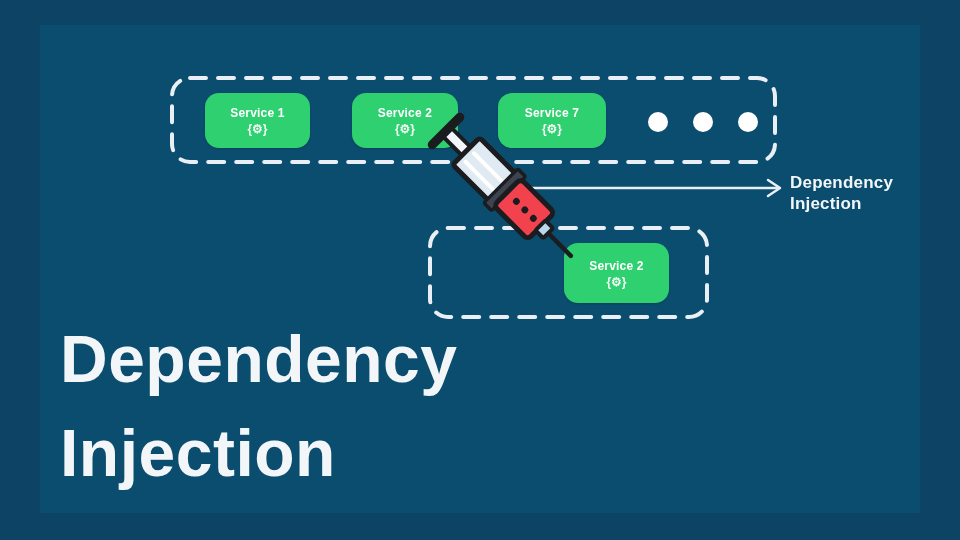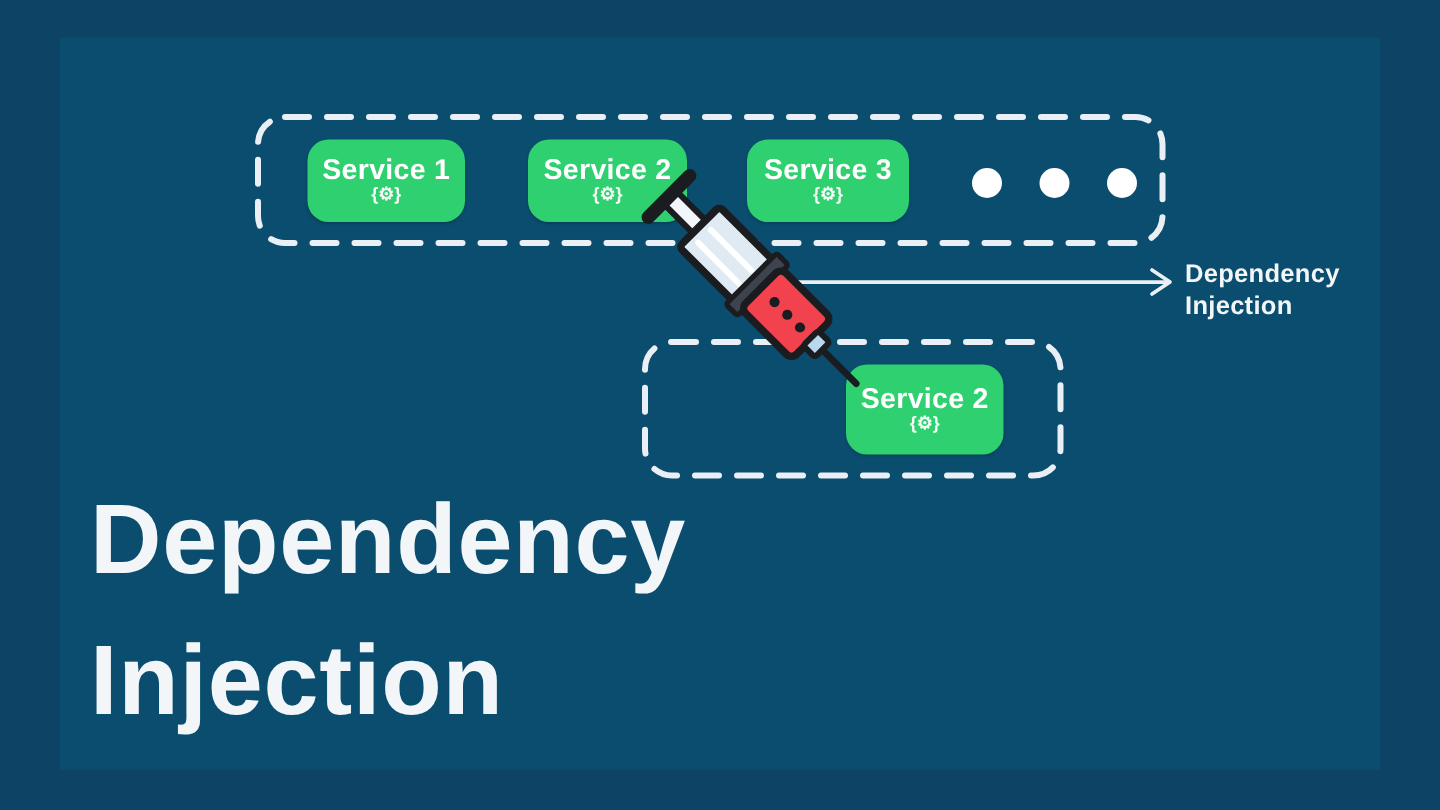--- a/index.html
+++ b/index.html
@@ -16,21 +16,21 @@
   .abs{position:absolute;}
   .dashed-box{z-index:10;}
   .chip{
     position:absolute;z-index:15;
     background:var(--chip-green,#2ed06f);
     border-radius:14px;
     display:flex;flex-direction:column;align-items:center;justify-content:center;
     color:#fff;text-align:center;
     box-shadow:0 1px 2px rgba(0,0,0,0.18);
   }
-  .chip .chip-label{font-size:19px;font-weight:700;line-height:17px;letter-spacing:.2px;}
+  .chip .chip-label{font-size:12px;font-weight:700;line-height:17px;letter-spacing:.2px;}
   .chip .chip-icon{font-size:12px;font-weight:700;line-height:14px;opacity:.95;}
   .dot{
     position:absolute;z-index:15;width:20px;height:20px;border-radius:50%;
     background:#ffffff;top:112px;
   }
   .arrow-layer{z-index:20;}
   .syringe-layer{z-index:30;}
   .di-label{
     position:absolute;left:790px;top:172px;z-index:20;
     color:var(--text-white,#f3f6f8);font-size:17px;font-weight:700;line-height:21px;
@@ -60,21 +60,21 @@
 
   <div class="chip" style="left:205px;top:93px;width:105px;height:55px;">
     <span class="chip-label">Service 1</span>
     <span class="chip-icon">{⚙}</span>
   </div>
   <div class="chip" style="left:352px;top:93px;width:106px;height:55px;">
     <span class="chip-label">Service 2</span>
     <span class="chip-icon">{⚙}</span>
   </div>
   <div class="chip" style="left:498px;top:93px;width:108px;height:55px;">
-    <span class="chip-label">Service 3</span>
+    <span class="chip-label">Service 7</span>
     <span class="chip-icon">{⚙}</span>
   </div>
 
   <div class="dot" style="left:648px;"></div>
   <div class="dot" style="left:693px;"></div>
   <div class="dot" style="left:738px;"></div>
 
   <svg class="abs arrow-layer" style="left:518px;top:176px;" width="272" height="24">
     <line x1="2" y1="12" x2="260" y2="12" style="stroke:var(--dash-white,#e9eff4);stroke-width:2.5;" stroke-linecap="round"></line>
     <polyline points="250,4 262,12 250,20" style="fill:none;stroke:var(--dash-white,#e9eff4);stroke-width:2.5;" stroke-linecap="round" stroke-linejoin="round"></polyline>

